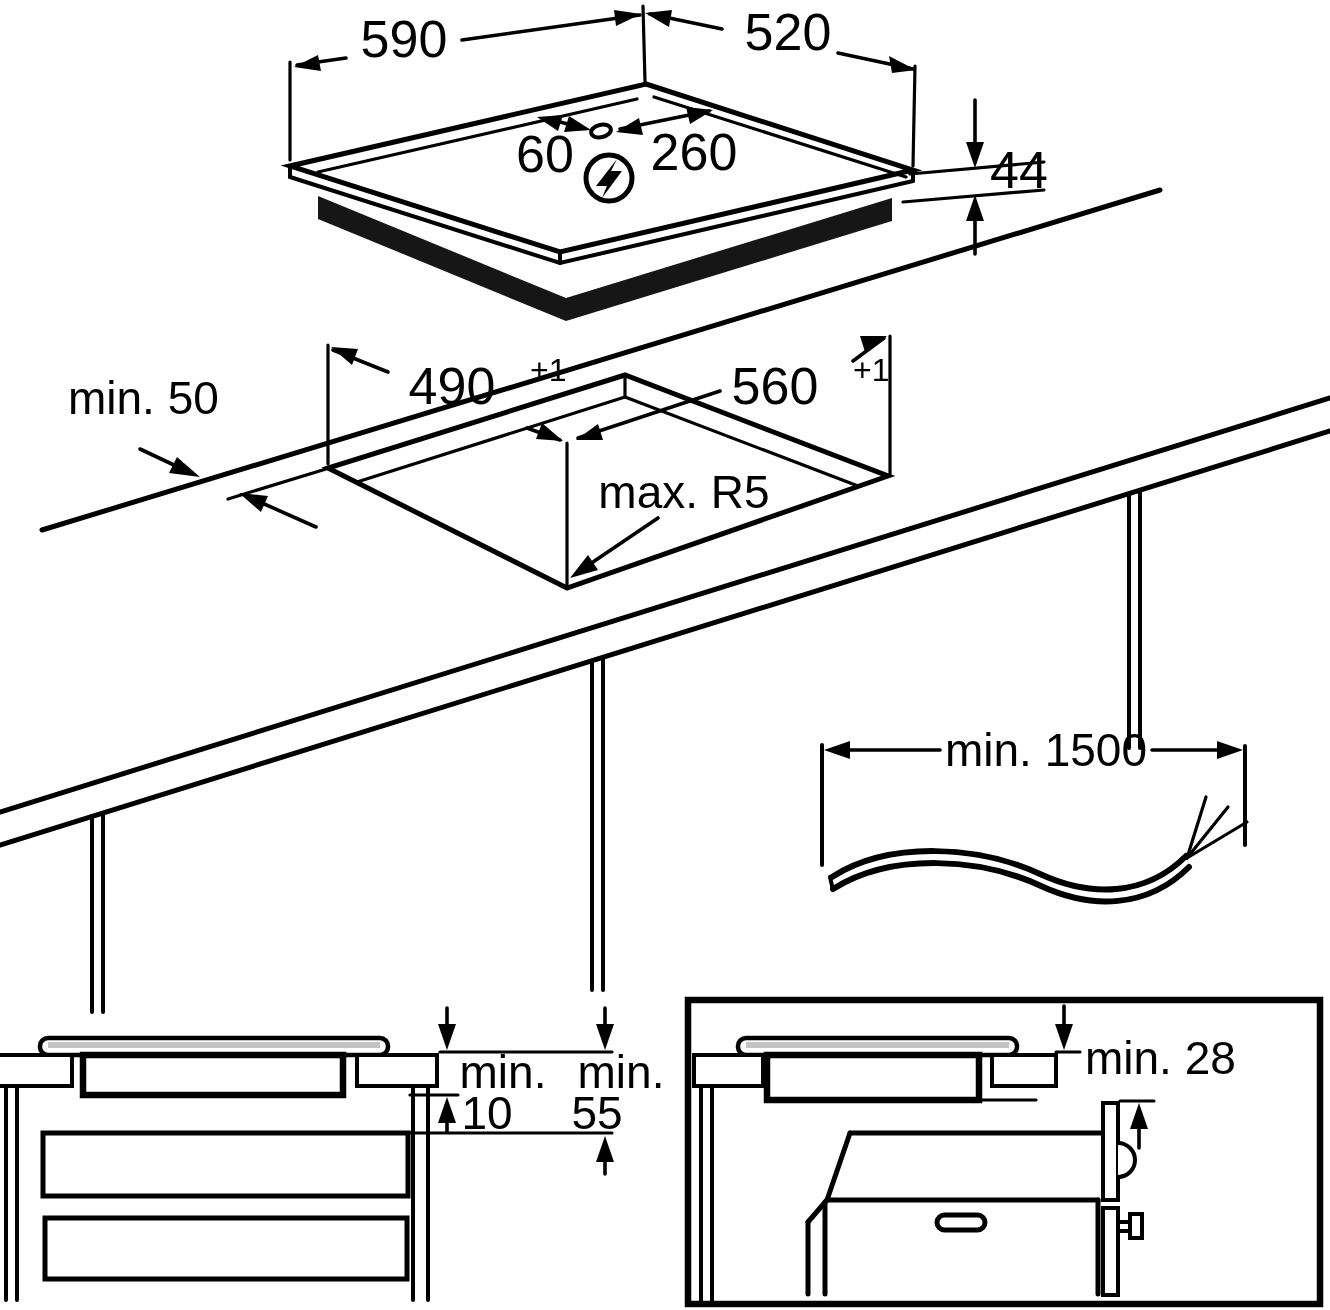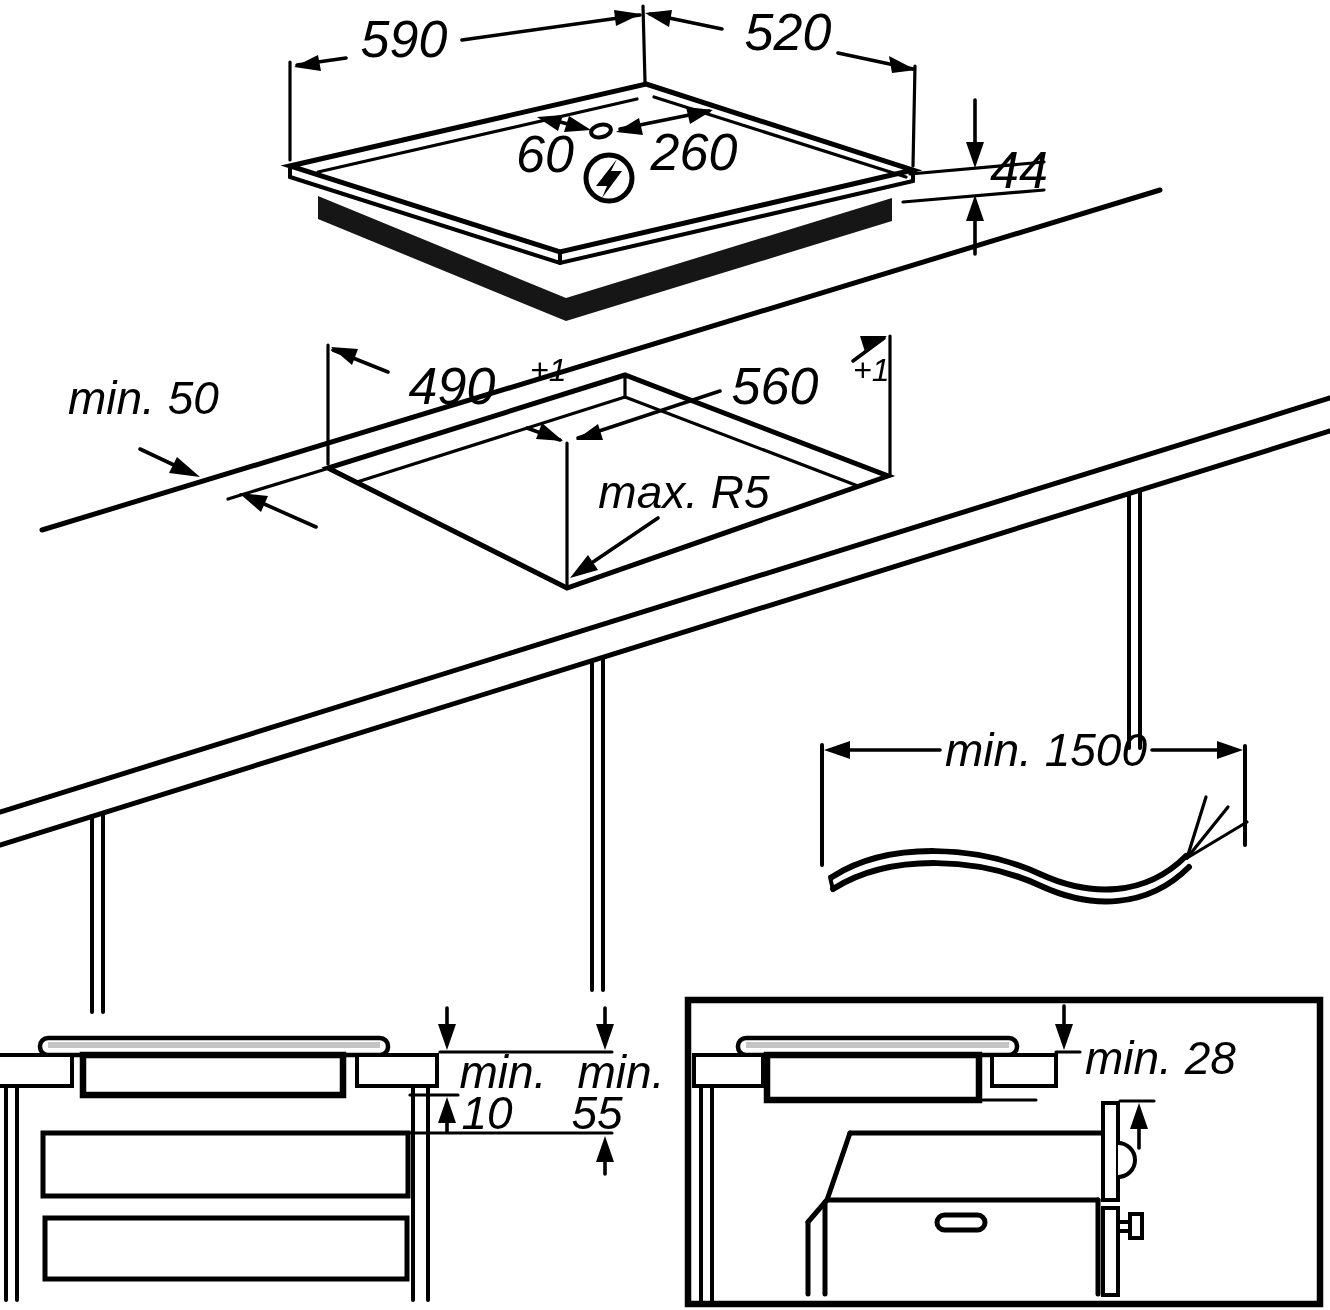--- a/index.html
+++ b/index.html
@@ -2,21 +2,20 @@
 <html><head>
 <meta charset="utf-8">
 <style>
   html, body { margin: 0; padding: 0; background: #ffffff; }
   .canvas {
     position: relative;
     width: 1330px;
     height: 1310px;
     background: #ffffff;
     font-family: "Liberation Sans", "DejaVu Sans", sans-serif;
-    font-style: italic;
   }
   svg { display: block; }
   .ln   { stroke: #000; stroke-width: 5;   fill: none; stroke-linecap: round; }
   .ln4  { stroke: #000; stroke-width: 4;   fill: none; stroke-linecap: round; }
   .thin { stroke: #000; stroke-width: 3.2; fill: none; stroke-linecap: round; }
   .dim  { stroke: #000; stroke-width: 3.6; fill: none; stroke-linecap: round; }
   .thick{ stroke: #000; stroke-width: 6.5; fill: none; stroke-linecap: round; }
   .wfill{ fill: #ffffff; }
   .arrow{ fill: #000; stroke: none; }
   .dtext{ font-family: "Liberation Sans", "DejaVu Sans", sans-serif;

